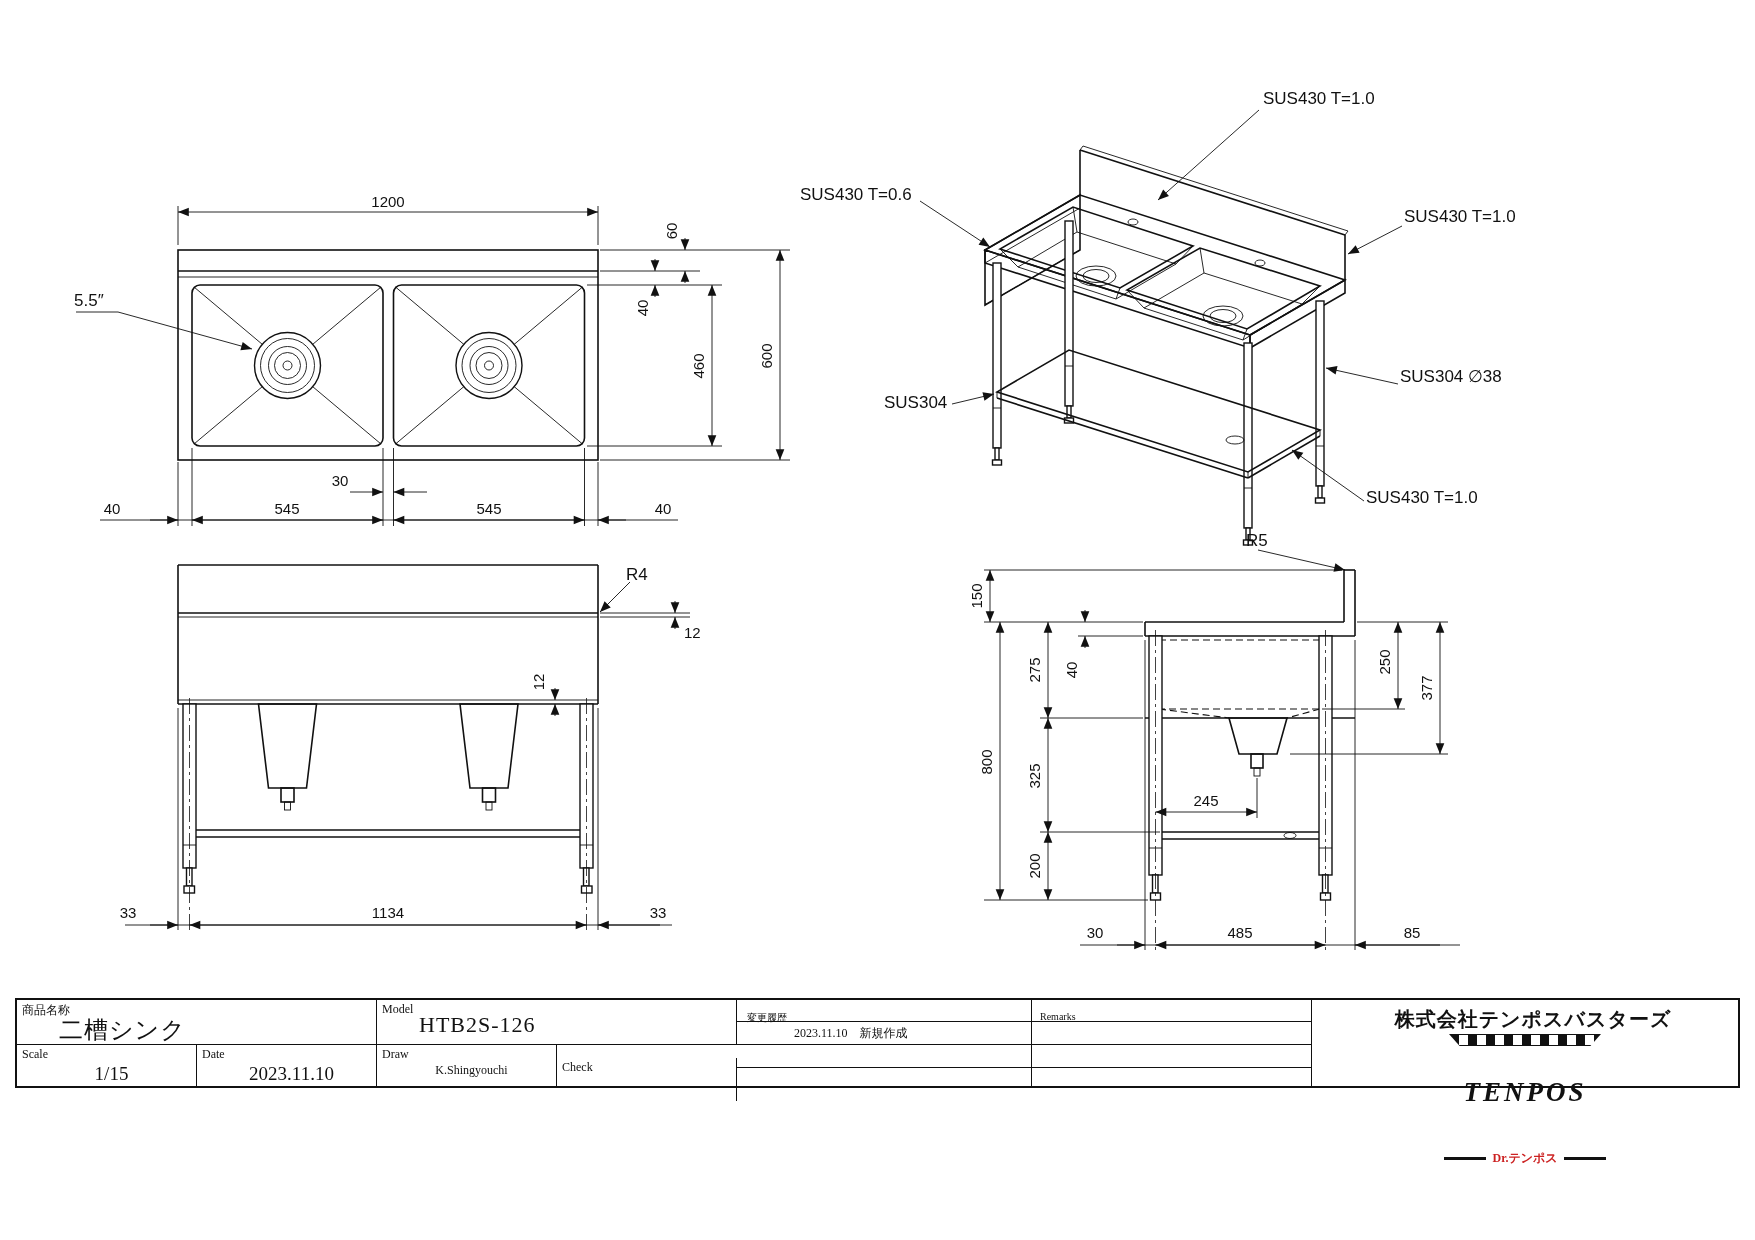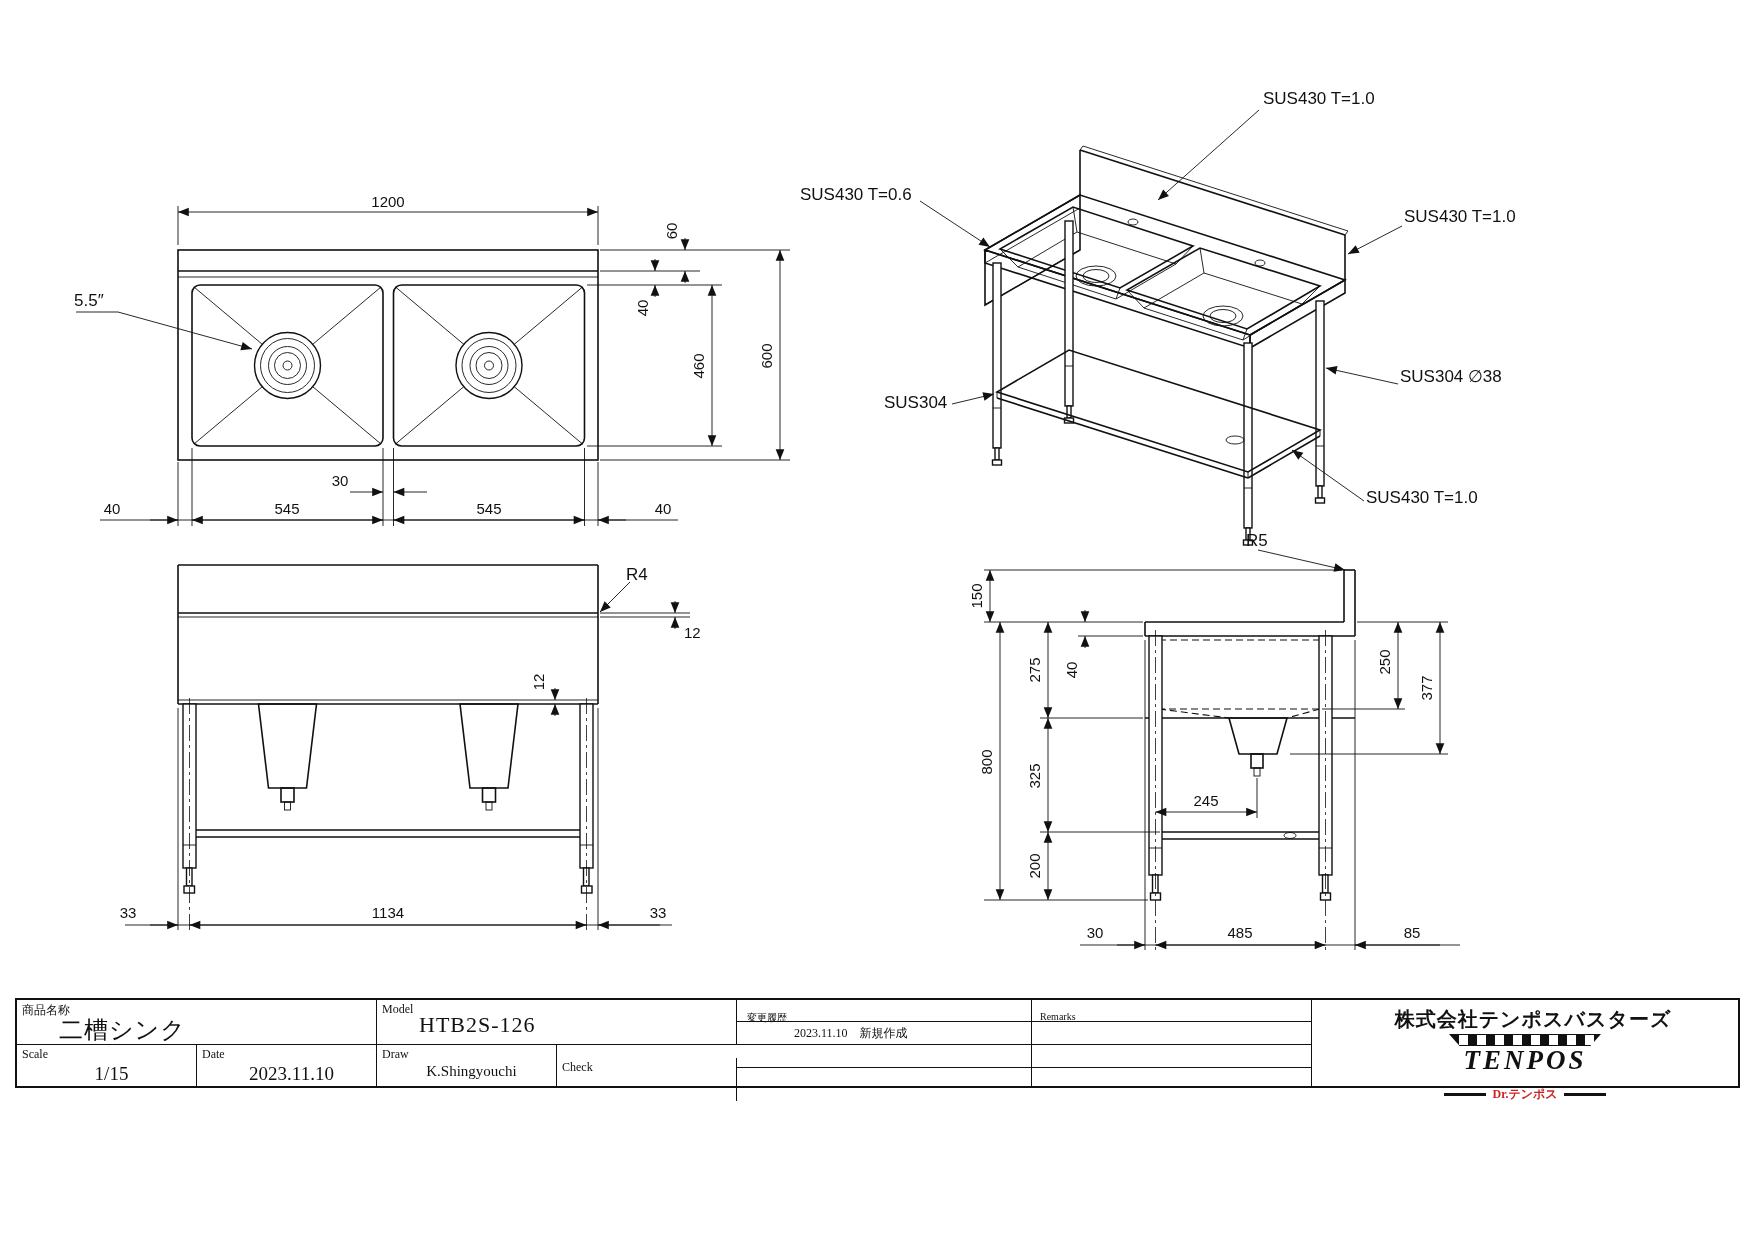--- a/index.html
+++ b/index.html
@@ -18,21 +18,21 @@
   .cell{position:absolute;box-sizing:border-box;font-family:Liberation Serif, serif;}
   .br{border-right:1px solid #111;}
   .bb{border-bottom:1px solid #111;}
   .slab{position:absolute;top:2px;left:5px;font-size:12px;}
   .bigval{position:absolute;left:42px;top:14px;font-size:24px;letter-spacing:1px;}
   .midval{position:absolute;left:42px;top:12px;font-size:22px;letter-spacing:1px;text-align:center;}
   .cenval{position:absolute;left:0;right:0;top:18px;text-align:center;font-size:19px;padding-left:10px;}
   .histhdr{position:absolute;left:10px;top:11px;font-size:10px;}
   .histentry{position:absolute;left:57px;top:3px;font-size:12px;}
   .company{position:absolute;left:16px;right:0;top:6px;text-align:center;font-size:20px;font-weight:bold;letter-spacing:1px;}
-  .logo{position:absolute;left:0;right:0;top:34px;display:flex;flex-direction:column;align-items:center;}
+  .logo{position:absolute;left:0;right:0;top:34px;display:flex;flex-direction:column;align-items:center;gap:32px;}
   .logo-awning{width:150px;height:10px;background:repeating-linear-gradient(90deg,#111 0 9px,#fff 9px 18px);
                border:1px solid #111;clip-path:polygon(7% 100%,0 0,100% 0,93% 100%);}
   .logo-text{font-size:27px;font-weight:800;font-style:italic;letter-spacing:3px;line-height:1;margin-top:1px;}
   .logo-sub{display:flex;align-items:center;gap:6px;margin-top:12px;}
   .logo-sub .bar{display:inline-block;width:42px;height:3px;background:#111;}
   .logo-sub .txt{font-size:12px;color:#c22;font-weight:bold;}
 </style>
 </head>
 <body>
 
@@ -357,21 +357,21 @@
     <span class="slab">Date</span>
     <span class="cenval">2023.11.10</span>
   </div>
 
   <div class="cell br bb" style="left:360px;top:0;width:360px;height:45px;">
     <span class="slab">Model</span>
     <span class="midval">HTB2S-126</span>
   </div>
   <div class="cell br" style="left:360px;top:45px;width:180px;height:43px;">
     <span class="slab">Draw</span>
-    <span class="cenval" style="font-size:15px;">K.Shingyouchi</span>
+    <span class="cenval" style="font-size:12px;">K.Shingyouchi</span>
   </div>
   <div class="cell br" style="left:540px;top:45px;width:180px;height:43px;margin-top:13px;">
     <span class="slab">Check</span>
   </div>
 
   <div class="cell br bb" style="left:720px;top:0;width:295px;height:22px;">
     <span class="histhdr">変更履歴</span>
   </div>
   <div class="cell br bb" style="left:720px;top:22px;width:295px;height:23px;">
     <span class="histentry">2023.11.10　新規作成</span>

